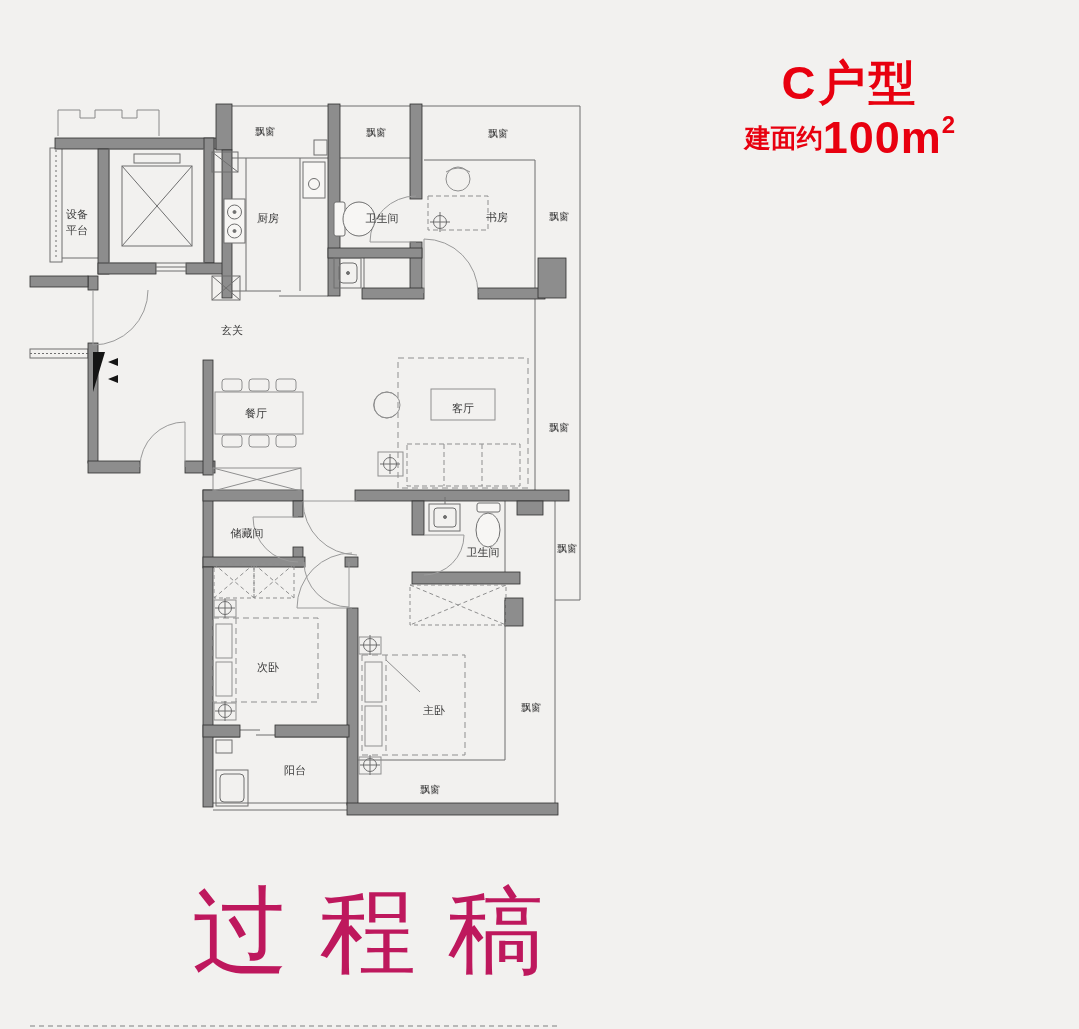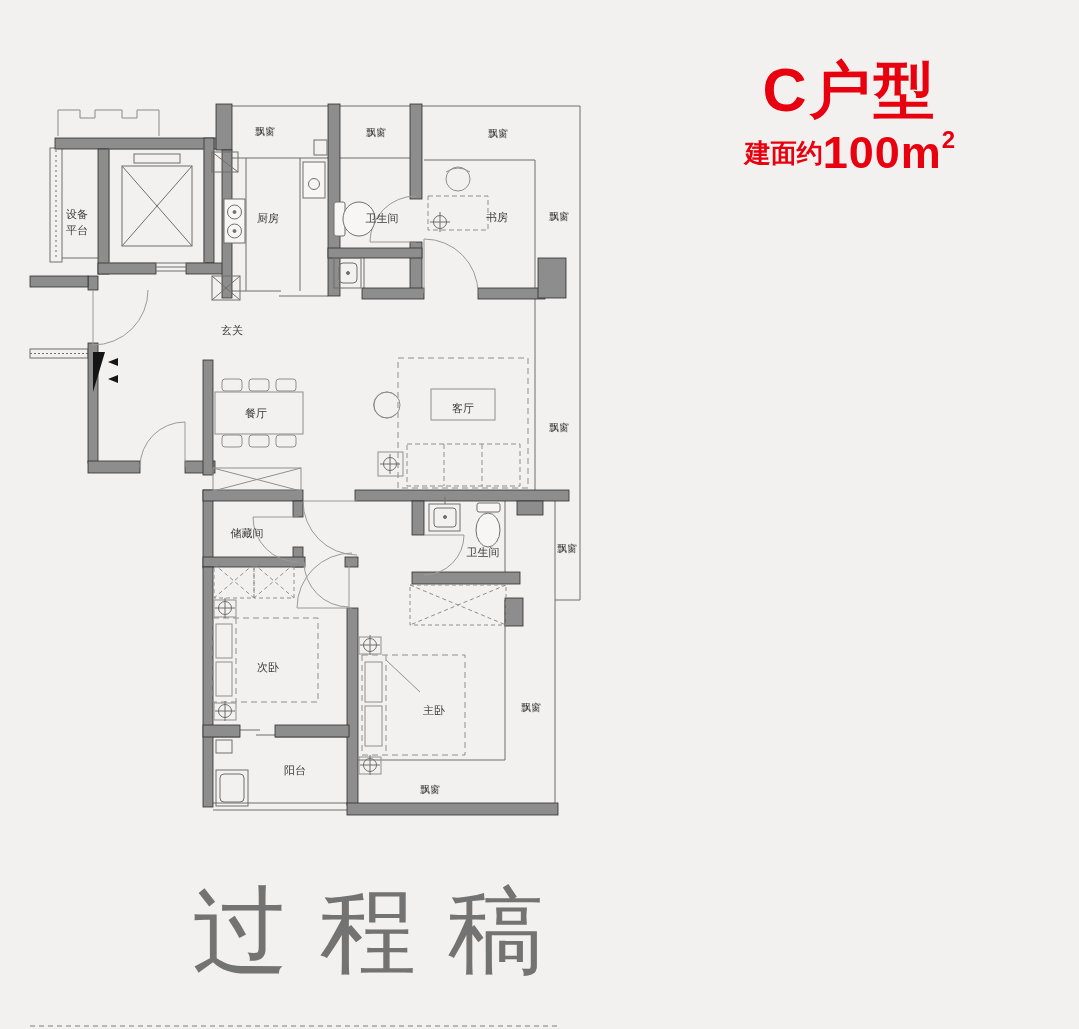--- a/index.html
+++ b/index.html
@@ -1,27 +1,27 @@
 <!DOCTYPE html>
 <html><head>
 <meta charset="utf-8">
 <style>
   html,body{margin:0;padding:0;background:#e9e7e5;}
   .stage{position:relative;width:1079px;height:1029px;background:#f2f1ef;overflow:hidden;
          font-family:"Liberation Sans","DejaVu Sans",sans-serif;}
   svg{position:absolute;left:0;top:0;}
   .title-block{position:absolute;left:700px;top:58px;width:300px;text-align:center;color:#e8000f;}
-  .title-line1{font-size:61px;font-weight:800;letter-spacing:3px;line-height:1.05;}
+  .title-line1{font-size:47px;font-weight:800;letter-spacing:3px;line-height:1.05;}
   .title-line2{margin-top:4px;white-space:nowrap;}
   .area-prefix{font-size:26px;font-weight:700;vertical-align:6px;text-align:right;}
   .area-value{font-size:45px;font-weight:800;letter-spacing:1px;margin-top:14px;}
   .area-sup{font-size:24px;font-weight:800;vertical-align:20px;}
   .watermark{position:absolute;left:192px;top:868px;width:420px;
              font-family:"DejaVu Serif","Liberation Serif",serif;
-             font-size:96px;color:#737373;letter-spacing:32px;white-space:nowrap;}
+             font-size:96px;color:#be185d;letter-spacing:32px;white-space:nowrap;}
   text{font-family:"Liberation Sans","DejaVu Sans",sans-serif;}
 </style>
 </head>
 <body>
 
 <div class="stage">
 
 <svg width="1079" height="1029" viewBox="0 0 1079 1029">
 
   <g stroke="#6f6f6f" stroke-width="1" fill="none">

